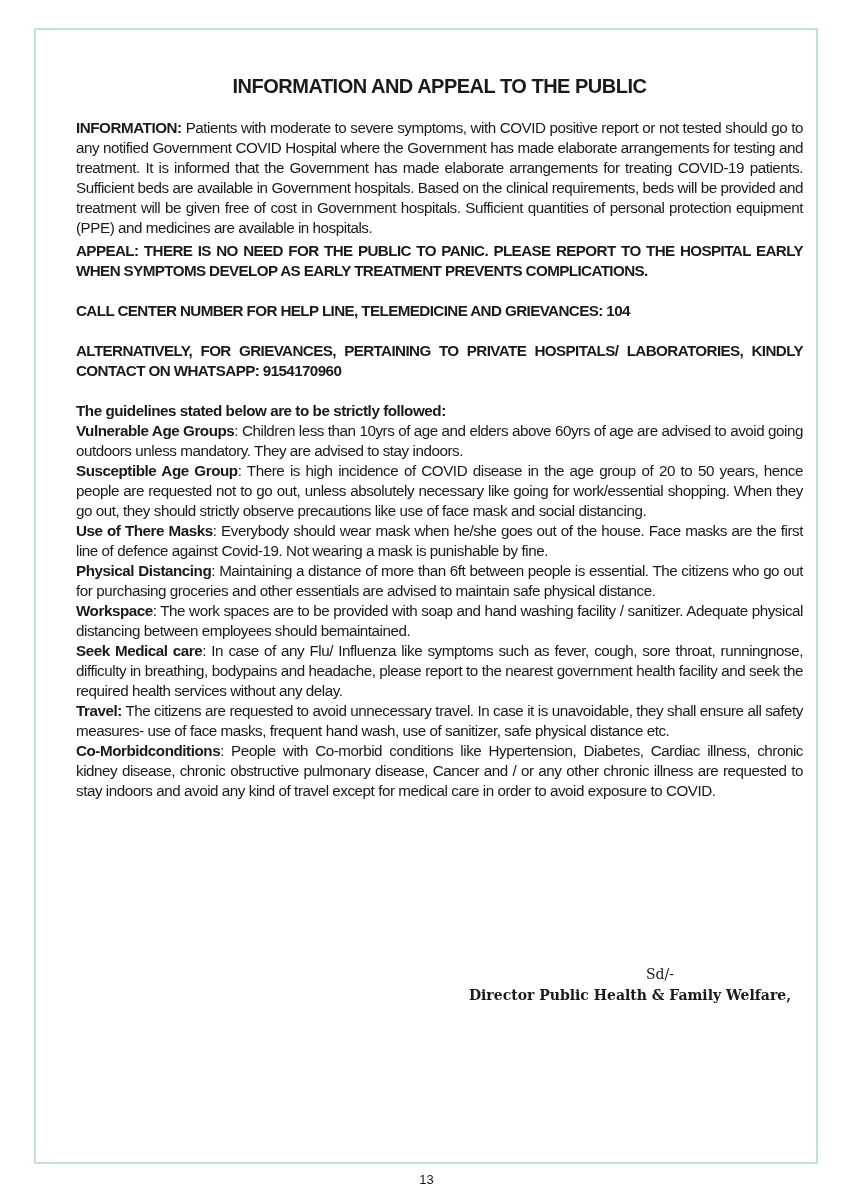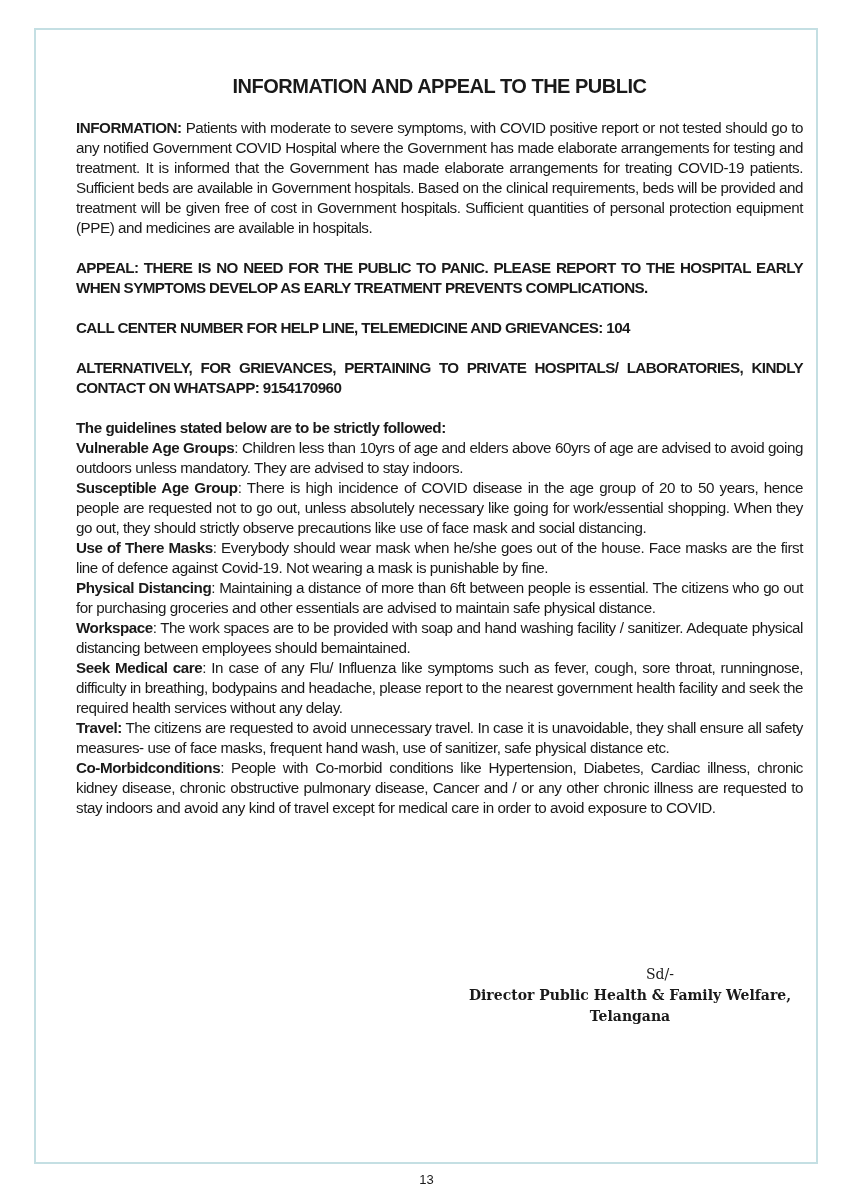--- a/index.html
+++ b/index.html
@@ -37,21 +37,21 @@
       text-align: justify;
     }
     .title {
       text-align: center;
       font-weight: bold;
       font-size: 20px;
       margin: 0 0 22px 0;
       letter-spacing: -0.5px;
     }
     p { margin: 0; }
-    .para { margin-bottom: 20px; }
+    .para { margin-bottom: 3px; }
     .bold { font-weight: bold; }
     .caps-block {
       font-weight: bold;
       letter-spacing: -0.6px;
       margin-bottom: 20px;
     }
     .guidelines-heading {
       font-weight: bold;
     }
     .guideline { margin: 0; }
@@ -124,16 +124,15 @@
     <span class="bold">Travel:</span><span> The citizens are requested to avoid unnecessary travel. In case it is unavoidable, they shall ensure all safety measures- use of face masks, frequent hand wash, use of sanitizer, safe physical distance etc.</span>
   </p>
   <p class="guideline">
     <span class="bold">Co-Morbidconditions</span><span>: People with Co-morbid conditions like Hypertension, Diabetes, Cardiac illness, chronic kidney disease, chronic obstructive pulmonary disease, Cancer and / or any other chronic illness are requested to stay indoors and avoid any kind of travel except for medical care in order to avoid exposure to COVID.</span>
   </p>
 </div>
 
 <div class="signature">
   <div class="sig-sd">Sd/-</div>
   <div class="sig-name">Director Public Health &amp; Family Welfare,</div>
-  <div class="sig-state">Telangana</div>
 </div>
 
 <div class="page-number">13</div>
 
 </body></html>

